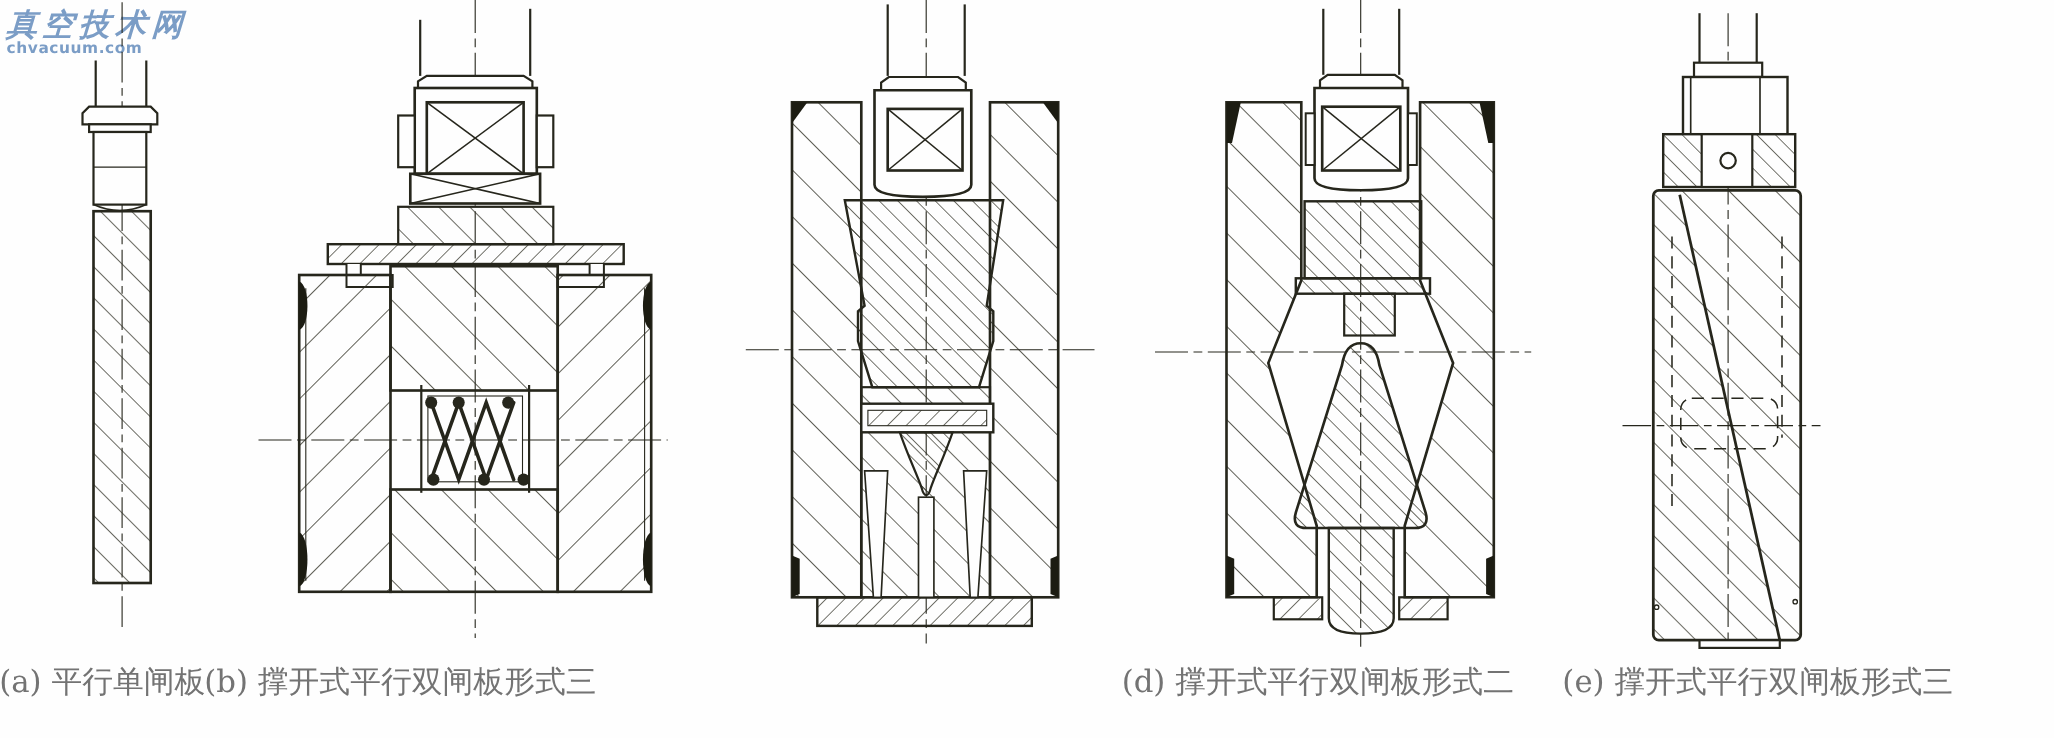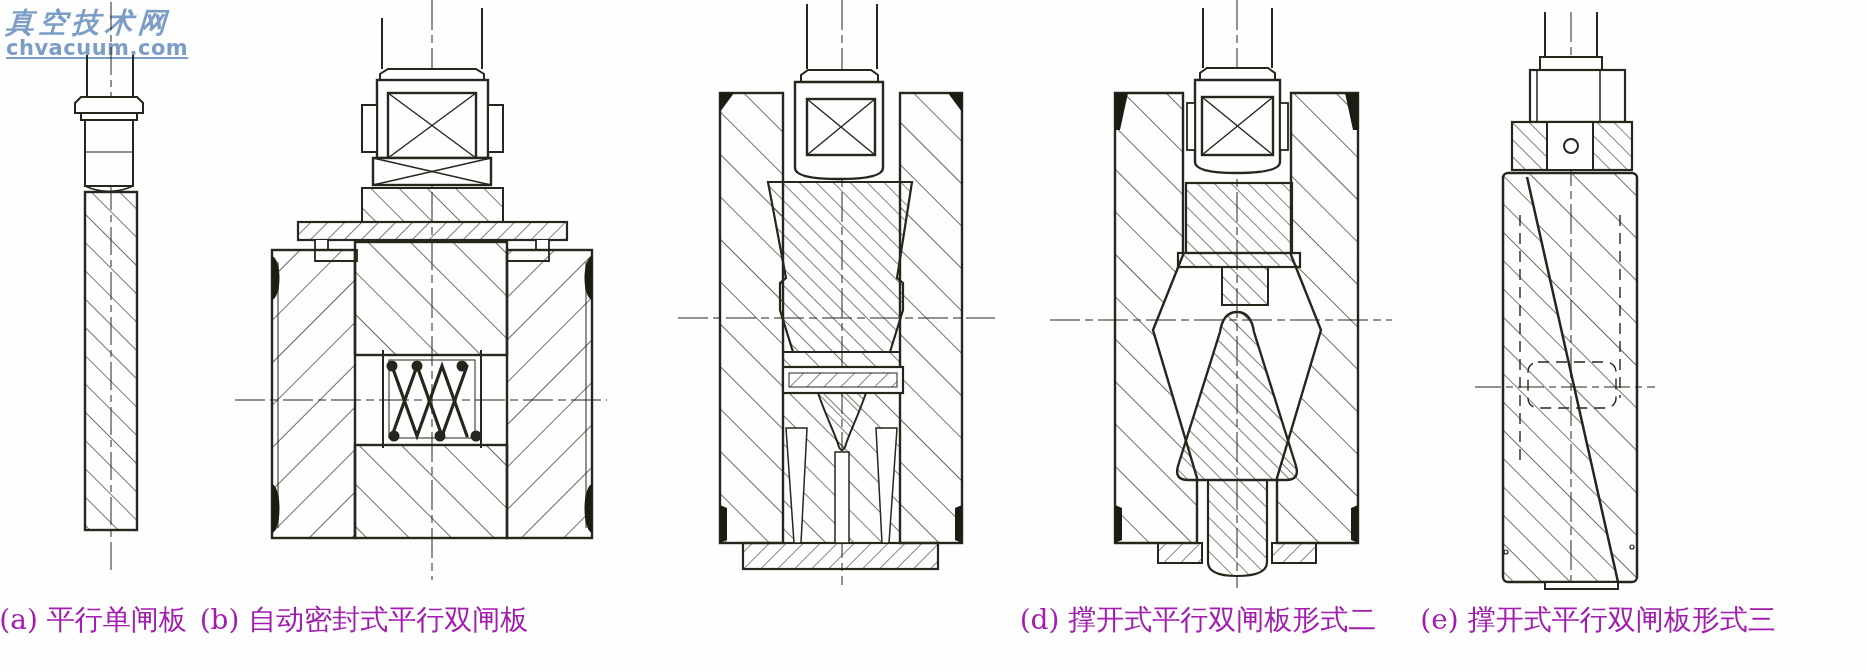--- a/index.html
+++ b/index.html
@@ -2,25 +2,25 @@
 <html><head>
 <meta charset="utf-8">
 <style>
   html,body{margin:0;padding:0;background:#ffffff;}
   .canvas{position:relative;width:1867px;height:671px;background:#fefefe;overflow:hidden;
           font-family:"Liberation Sans","DejaVu Sans",sans-serif;}
   .watermark{position:absolute;left:6px;top:8px;line-height:1.05;}
   .wm-cn{font-family:"DejaVu Serif","Liberation Serif",serif;font-weight:bold;font-style:italic;
          color:#7b9dc6;font-size:28px;letter-spacing:5px;transform:skewX(-3deg);}
   .wm-en{font-family:"DejaVu Sans","Liberation Sans",sans-serif;font-weight:bold;
-         color:#7b9dc6;font-size:21px;letter-spacing:0.5px;margin-top:0px;text-decoration:underline;}
+         color:#7b9dc6;font-size:14px;letter-spacing:0.5px;margin-top:0px;}
   .fig{position:absolute;top:0;}
   .fig svg{display:block;}
   .caption{position:absolute;top:601px;transform:translateX(-50%);white-space:nowrap;
-           font-family:"DejaVu Serif","Liberation Serif",serif;font-size:28px;color:#a21caf;}
+           font-family:"DejaVu Serif","Liberation Serif",serif;font-size:28px;color:#737373;}
 </style>
 </head>
 <body>
 
 <div class="canvas">
 
   <div class="watermark">
     <div class="wm-cn">真空技术网</div>
     <div class="wm-en">chvacuum.com</div>
   </div>
@@ -234,17 +234,17 @@
         <rect x="88" y="362" width="88" height="46" rx="10"></rect>
       </g>
       <line x1="35" y1="387" x2="215" y2="387" stroke-width="1.2" stroke-dasharray="26 5 7 5"></line>
       <circle cx="66" cy="552" r="2" stroke-width="1.2"></circle>
       <circle cx="192" cy="547" r="2" stroke-width="1.2"></circle>
     </g>
   </svg>
   </div>
 
   <div class="caption" style="left:93px">(a) 平行单闸板</div>
-  <div class="caption" style="left:364px">(b) 自动密封式平行双闸板</div>
+  <div class="caption" style="left:364px">(b) 撑开式平行双闸板形式三</div>
   <div class="caption" style="left:1598px">(e) 撑开式平行双闸板形式三</div>
   <div class="caption" style="left:1198px">(d) 撑开式平行双闸板形式二</div>
 
 </div>
 
 </body></html>

